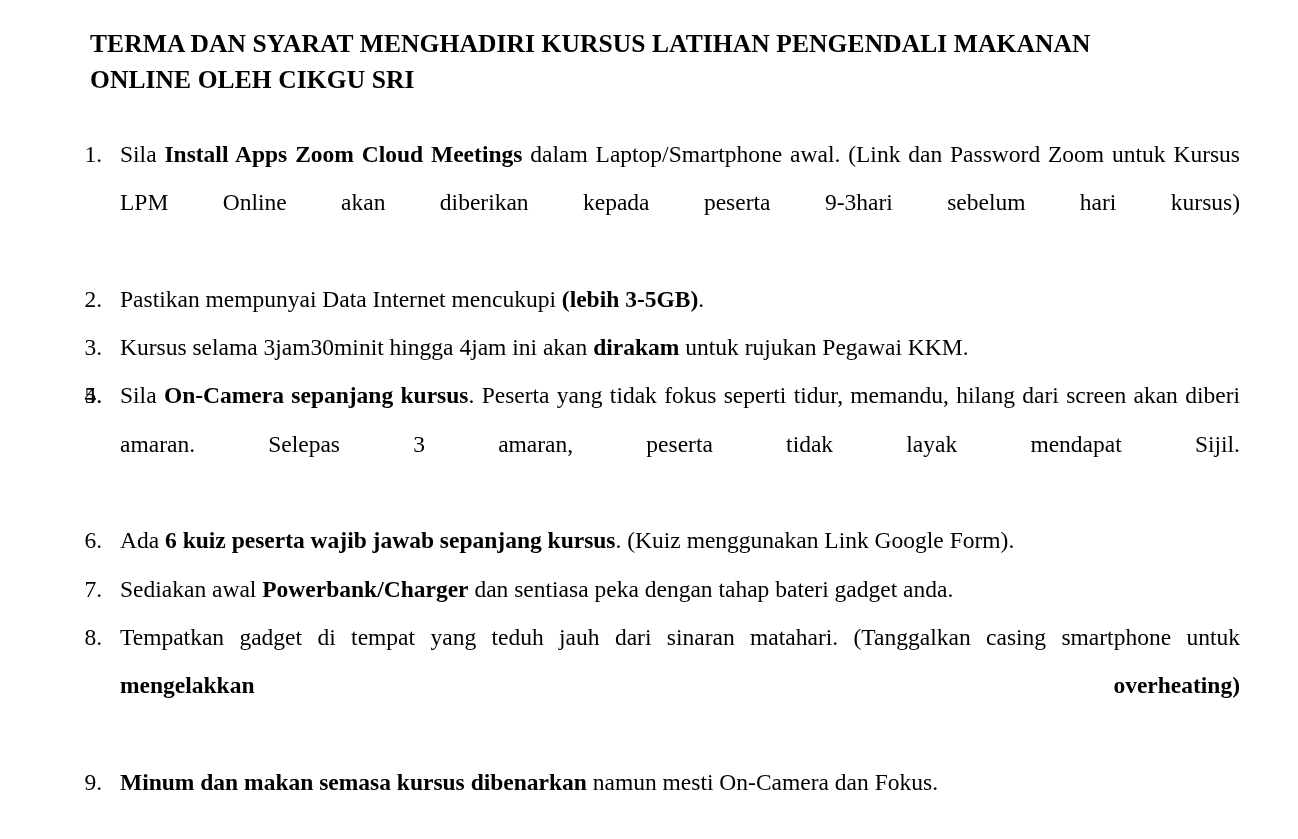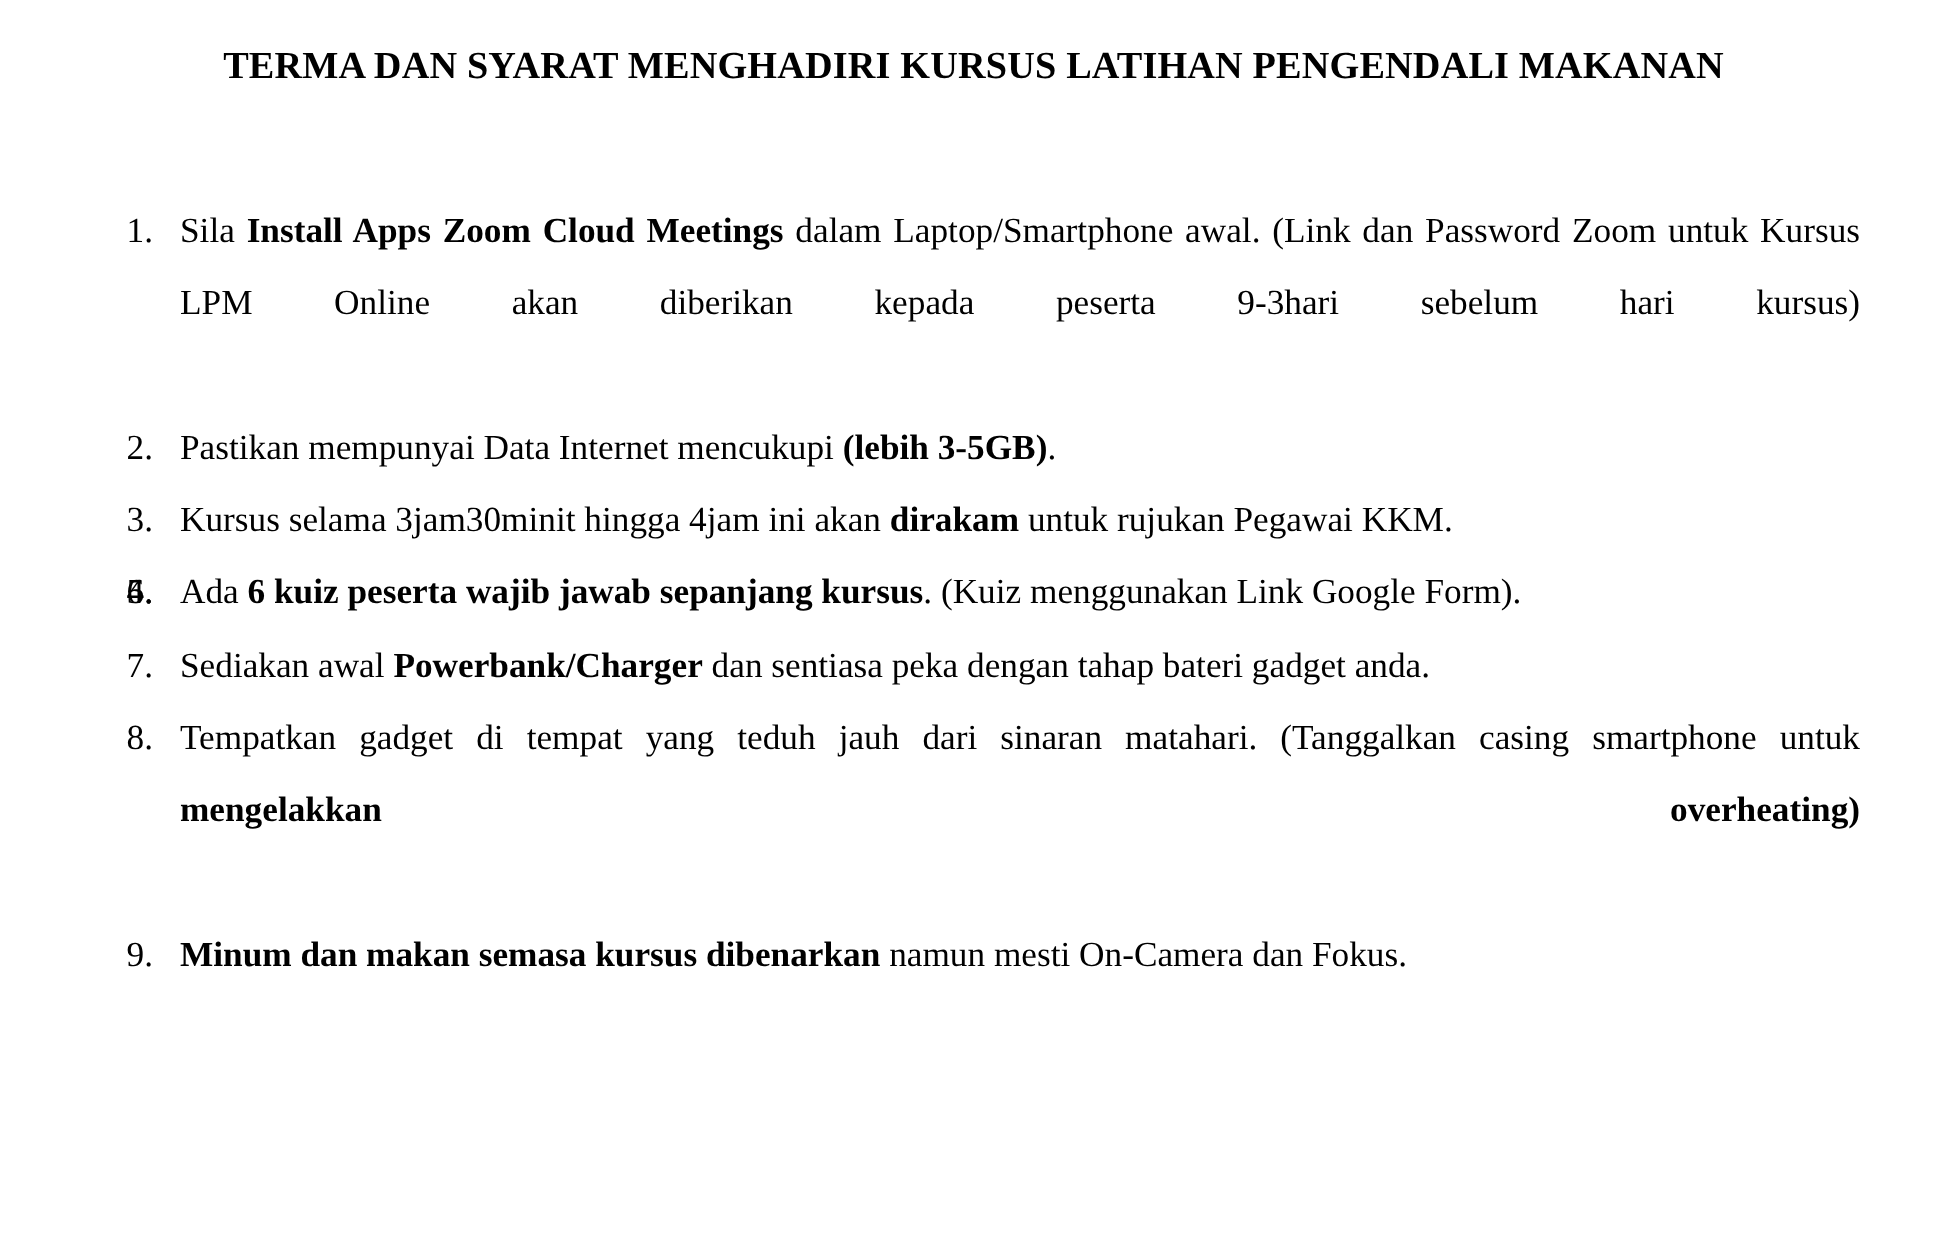--- a/index.html
+++ b/index.html
@@ -21,21 +21,21 @@
     position: relative;
     box-sizing: border-box;
     padding: 0;
   }
 
   
   .doc-title {
     font-weight: bold;
     font-size: 25.5px;
     line-height: 36px;
-    text-align: center;
+    text-align: left;
     letter-spacing: 0.1px;
     margin: 0;
     padding: 26px 90px 0 90px;
     box-sizing: border-box;
   }
   .doc-title .title-line {
     display: block;
     white-space: nowrap;
   }
 
@@ -83,40 +83,42 @@
 
   b, .b { font-weight: bold; margin-top: 16px; }
 </style>
 </head>
 <body>
 
 <div class="page">
 
   <h1 class="doc-title">
     <span class="title-line">TERMA DAN SYARAT MENGHADIRI KURSUS LATIHAN PENGENDALI MAKANAN</span>
+    <span class="title-line">ONLINE OLEH CIKGU SRI</span>
   </h1>
 
   <ol class="terms-list">
       <li class="term-item">
         <span class="term-num">1.</span>
         <span class="term-body"><span>Sila </span><b>Install Apps Zoom Cloud Meetings</b><span> dalam Laptop/Smartphone awal. (Link dan Password Zoom untuk Kursus LPM Online akan diberikan kepada peserta 9-3hari sebelum hari kursus)</span></span>
       </li>
       <li class="term-item single">
         <span class="term-num">2.</span>
         <span class="term-body"><span>Pastikan mempunyai Data Internet mencukupi </span><b>(lebih 3-5GB)</b><span>.</span></span>
       </li>
       <li class="term-item single">
         <span class="term-num">3.</span>
         <span class="term-body"><span>Kursus selama 3jam30minit hingga 4jam ini akan </span><b>dirakam</b><span> untuk rujukan Pegawai KKM.</span></span>
       </li>
       <li class="term-item single">
         <span class="term-num">4.</span>
       </li>
       <li class="term-item">
         <span class="term-num">5.</span>
+        <span class="term-body"><span>Sila </span><b>On-Camera sepanjang kursus</b><span>. Peserta yang tidak fokus seperti tidur, memandu, hilang dari screen akan diberi amaran. Selepas 3 amaran, peserta tidak layak mendapat Sijil.</span></span>
       </li>
       <li class="term-item single">
         <span class="term-num">6.</span>
         <span class="term-body"><span>Ada </span><b>6 kuiz peserta wajib jawab sepanjang kursus</b><span>. (Kuiz menggunakan Link Google Form).</span></span>
       </li>
       <li class="term-item single">
         <span class="term-num">7.</span>
         <span class="term-body"><span>Sediakan awal </span><b>Powerbank/Charger</b><span> dan sentiasa peka dengan tahap bateri gadget anda.</span></span>
       </li>
       <li class="term-item">

